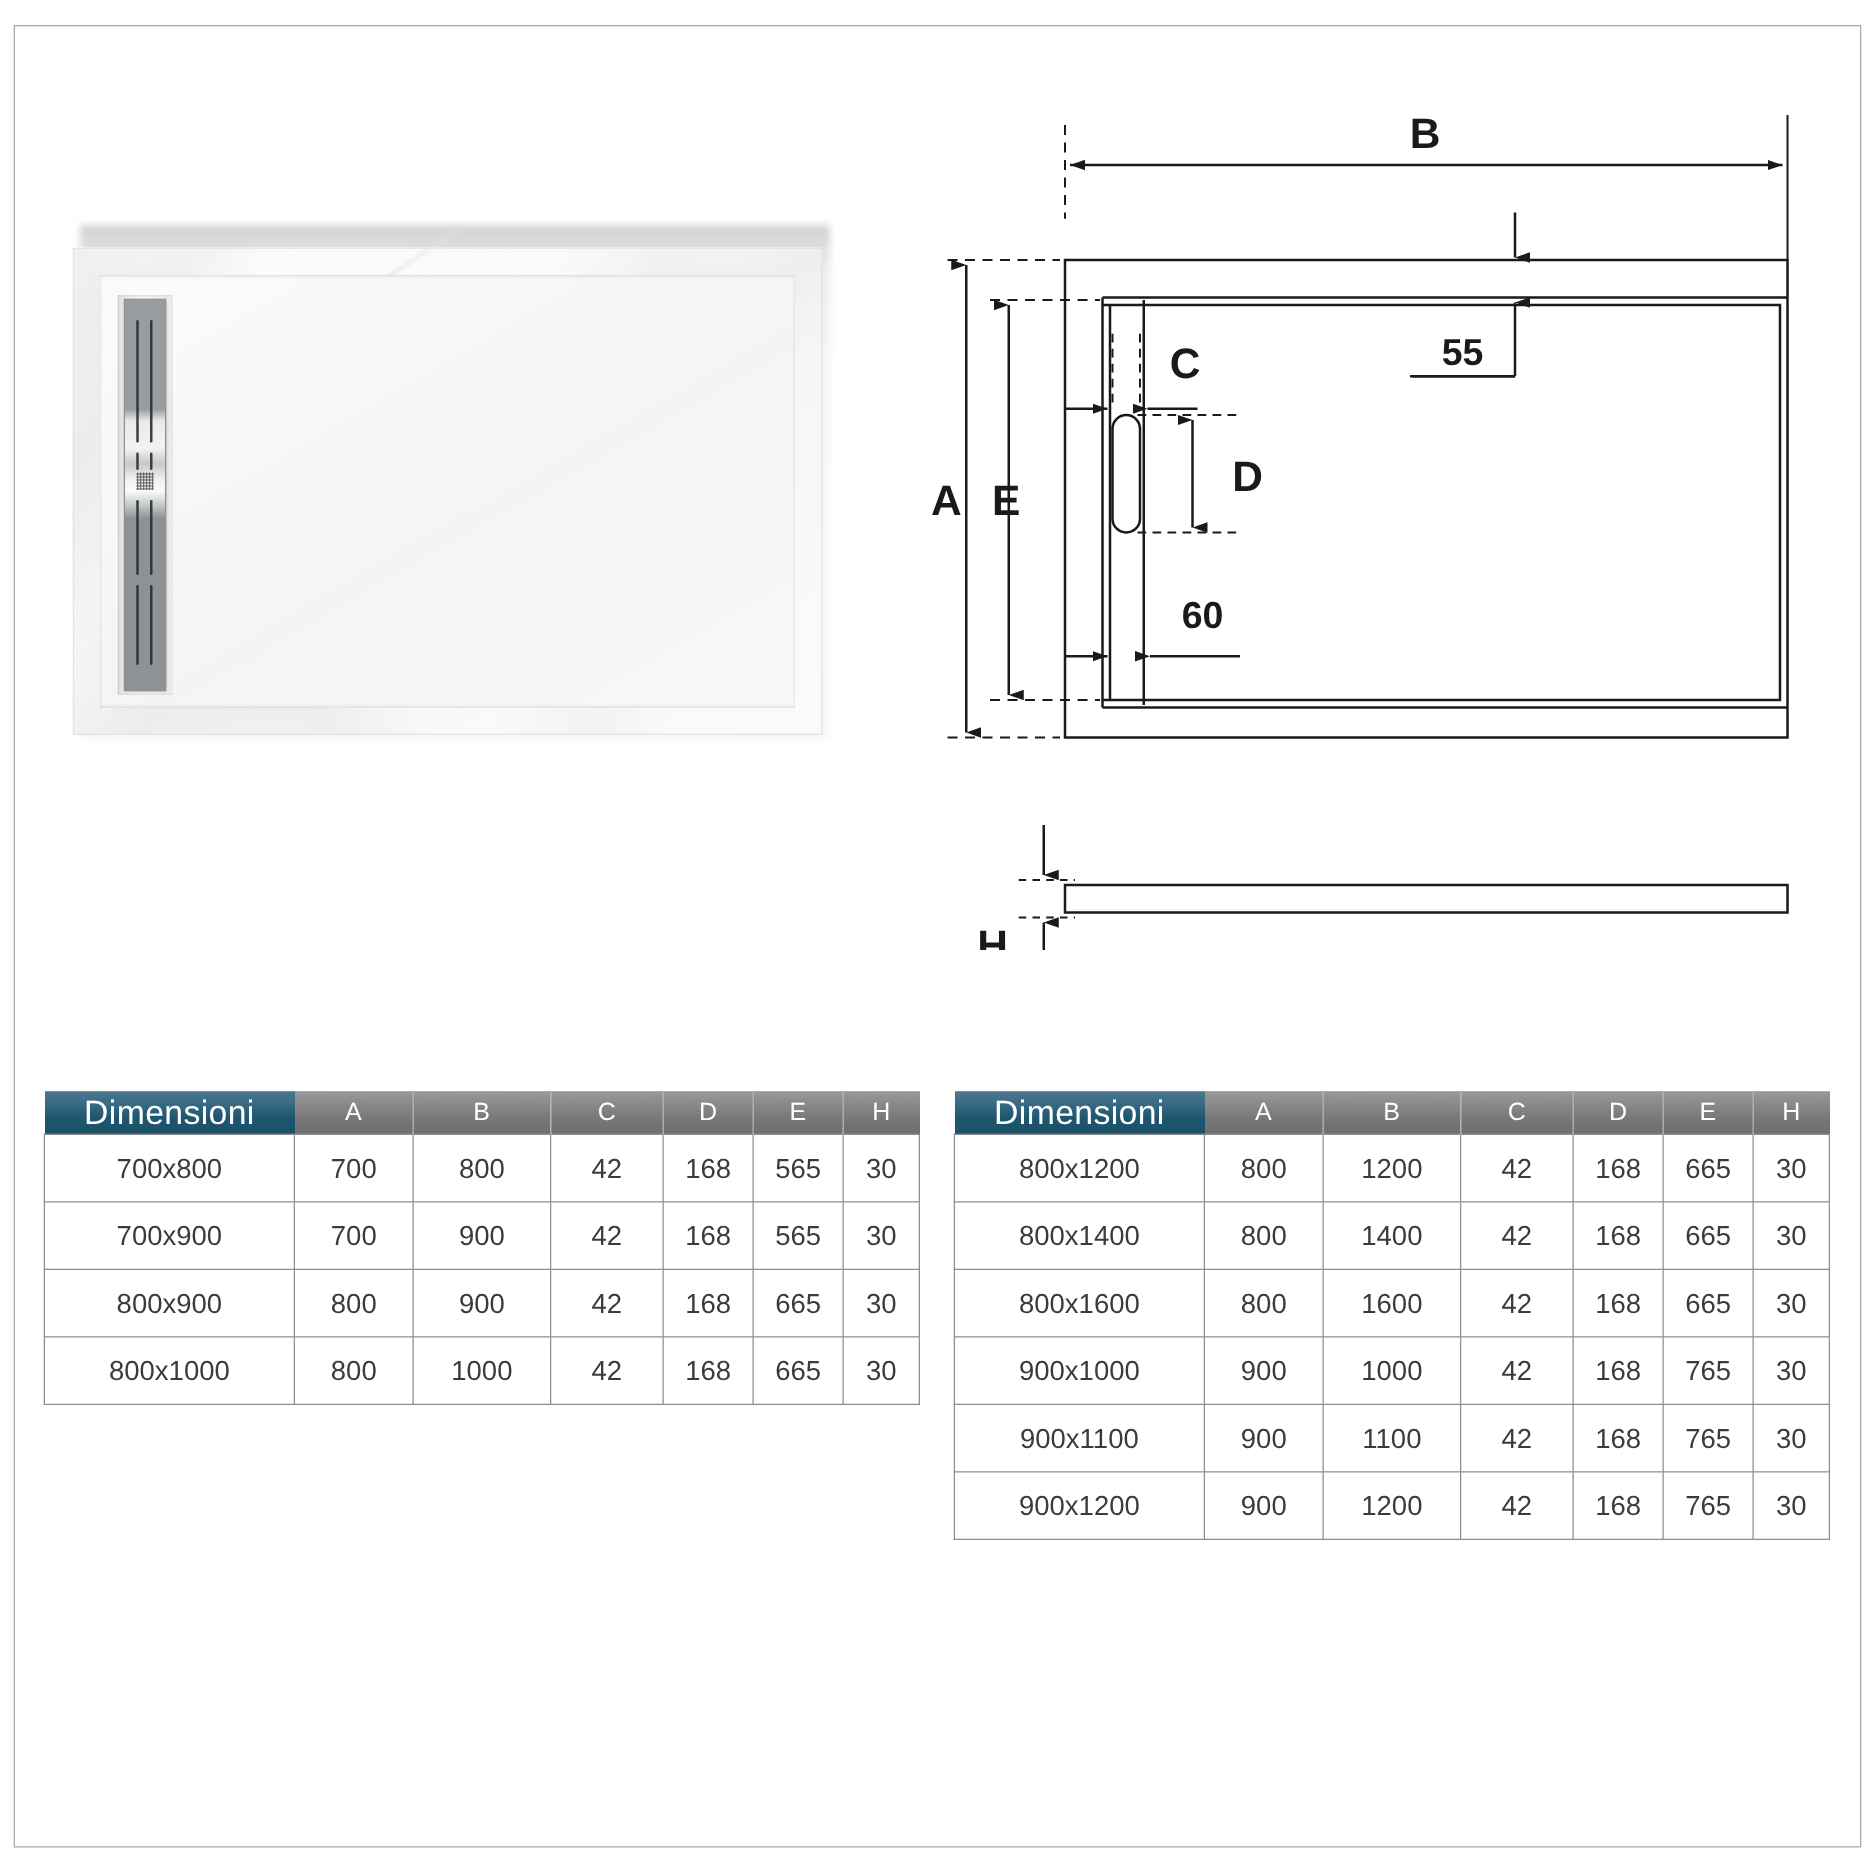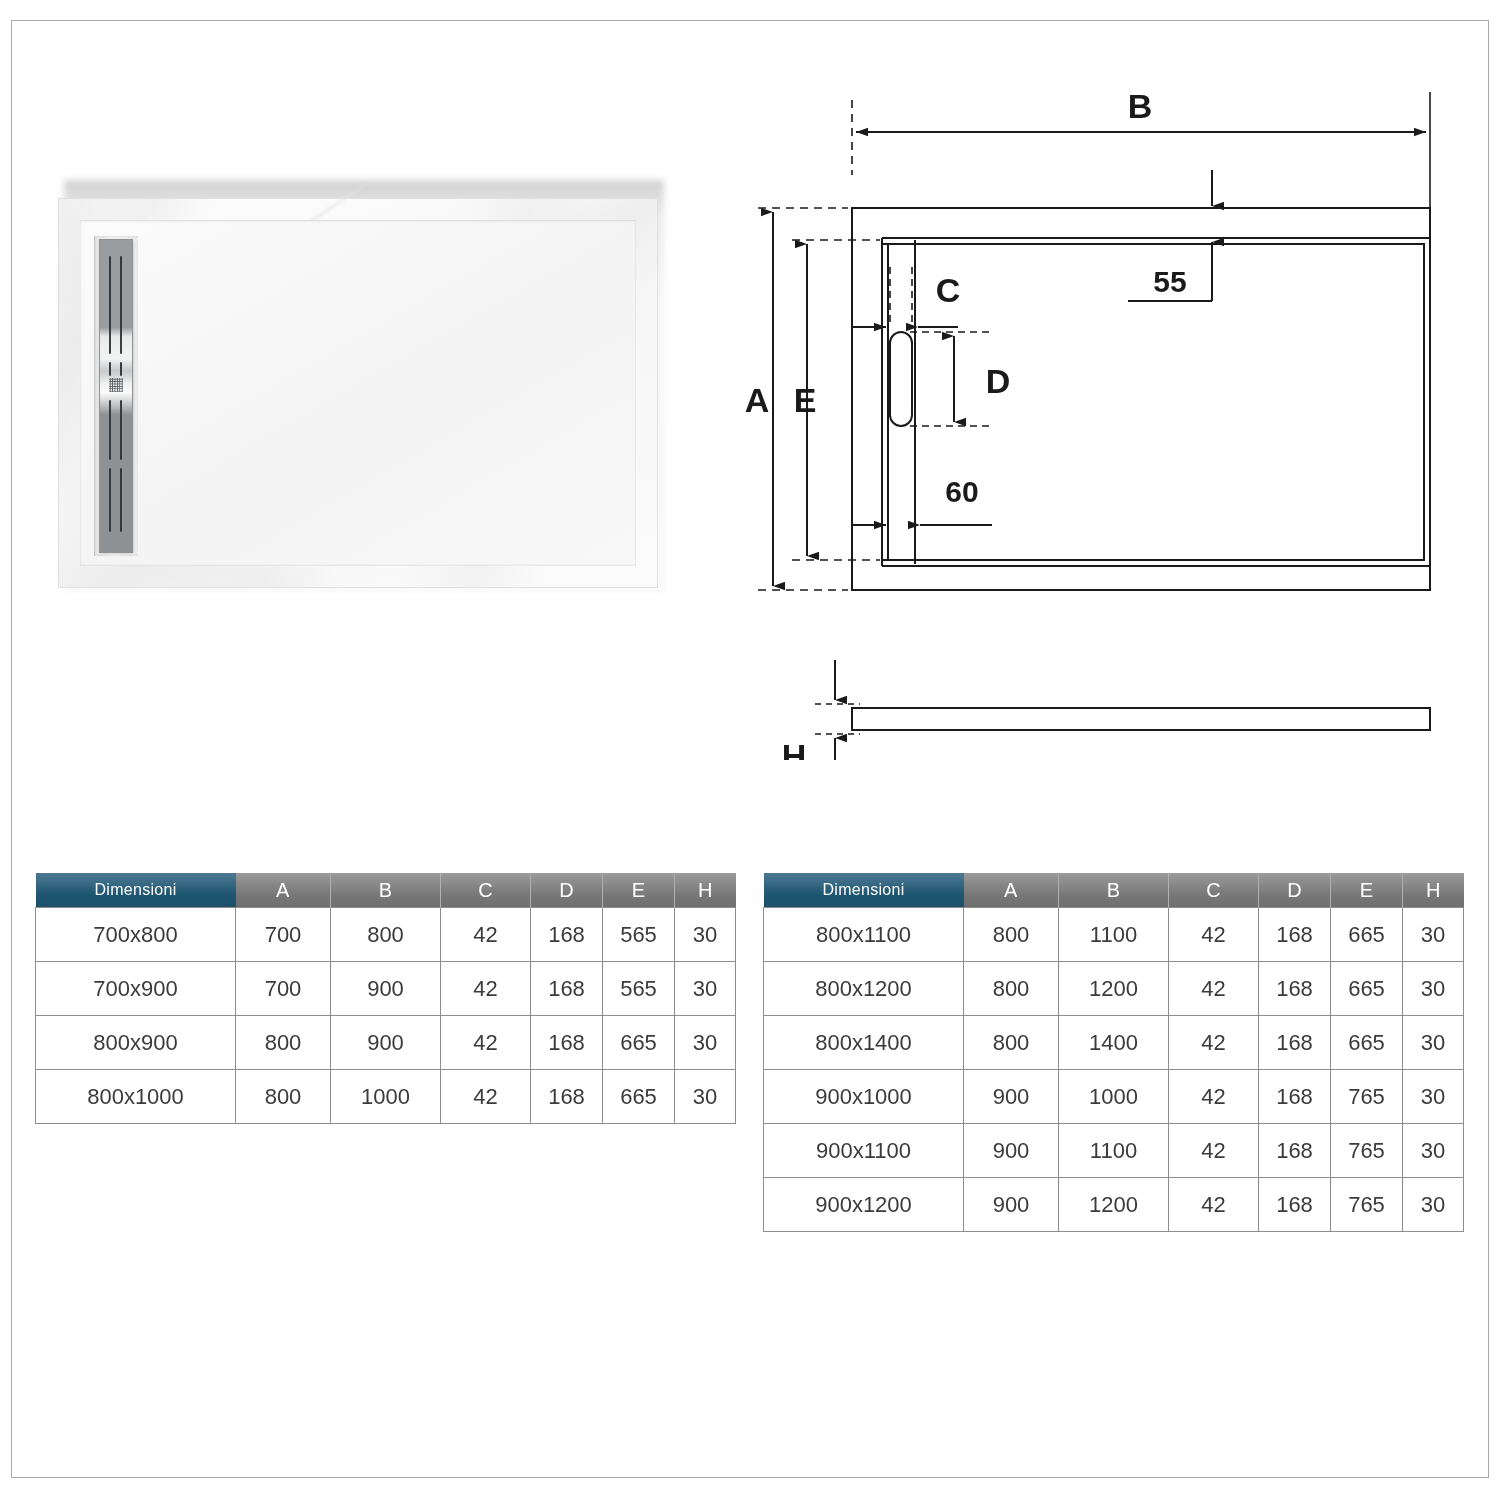--- a/index.html
+++ b/index.html
@@ -145,21 +145,21 @@
     color: #ffffff;
     font-size: 20px;
     font-weight: normal;
     text-align: center;
     border: none;
     padding: 0;
     letter-spacing: 0.3px;
   }
   table.spec thead th.th-dim {
     background: linear-gradient(180deg, #4e7790 0%, #3a6b85 28%, #1e5670 62%, #1c5068 100%);
-    font-size: 16px;
+    font-size: 27px;
   }
   table.spec thead th.th-letter {
     background: linear-gradient(180deg, #9a9a9a 0%, #8a8a8a 30%, #777777 66%, #6f6f6f 100%);
     border-right: 1px solid #b2b2b2;
   }
   table.spec thead th.th-letter:last-child { border-right: none; }
 
   table.spec tbody td {
     height: 53px;
     border: 1px solid #8d8d8d;
@@ -374,41 +374,41 @@
           <th class="th-letter">A</th>
           <th class="th-letter">B</th>
           <th class="th-letter">C</th>
           <th class="th-letter">D</th>
           <th class="th-letter">E</th>
           <th class="th-letter">H</th>
         </tr>
       </thead>
       <tbody>
           <tr>
-            <td class="c-dim">800x1100</td>
-            <td class="">800</td>
-            <td class="">1100</td>
+            <td class="c-dim">800x1200</td>
+            <td class="">800</td>
+            <td class="">1200</td>
             <td class="">42</td>
             <td class="">168</td>
             <td class="">665</td>
             <td class="">30</td>
           </tr>
           <tr>
-            <td class="c-dim">800x1200</td>
-            <td class="">800</td>
-            <td class="">1200</td>
+            <td class="c-dim">800x1400</td>
+            <td class="">800</td>
+            <td class="">1400</td>
             <td class="">42</td>
             <td class="">168</td>
             <td class="">665</td>
             <td class="">30</td>
           </tr>
           <tr>
-            <td class="c-dim">800x1400</td>
-            <td class="">800</td>
-            <td class="">1400</td>
+            <td class="c-dim">800x1600</td>
+            <td class="">800</td>
+            <td class="">1600</td>
             <td class="">42</td>
             <td class="">168</td>
             <td class="">665</td>
             <td class="">30</td>
           </tr>
           <tr>
             <td class="c-dim">900x1000</td>
             <td class="">900</td>
             <td class="">1000</td>
             <td class="">42</td>

